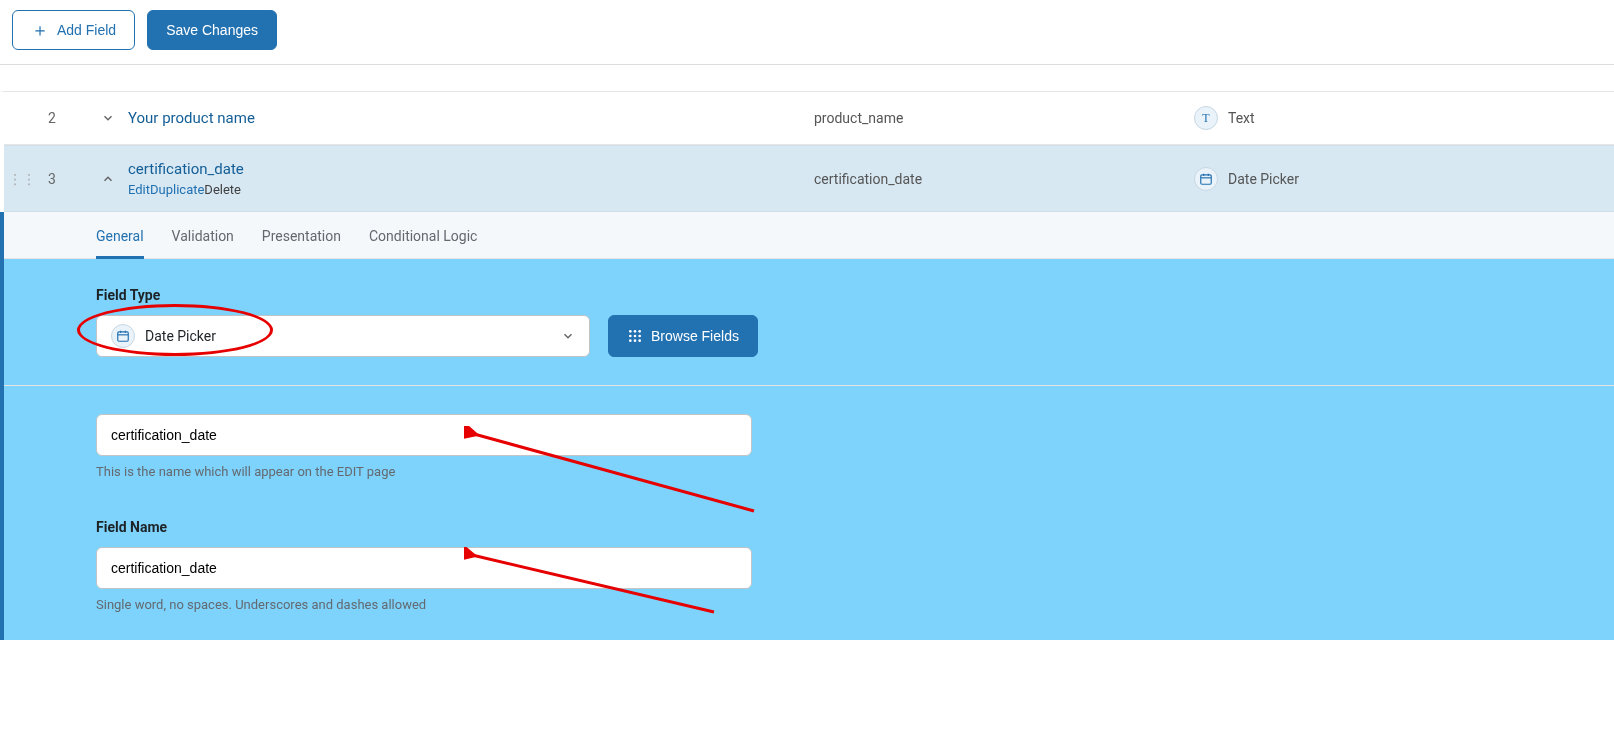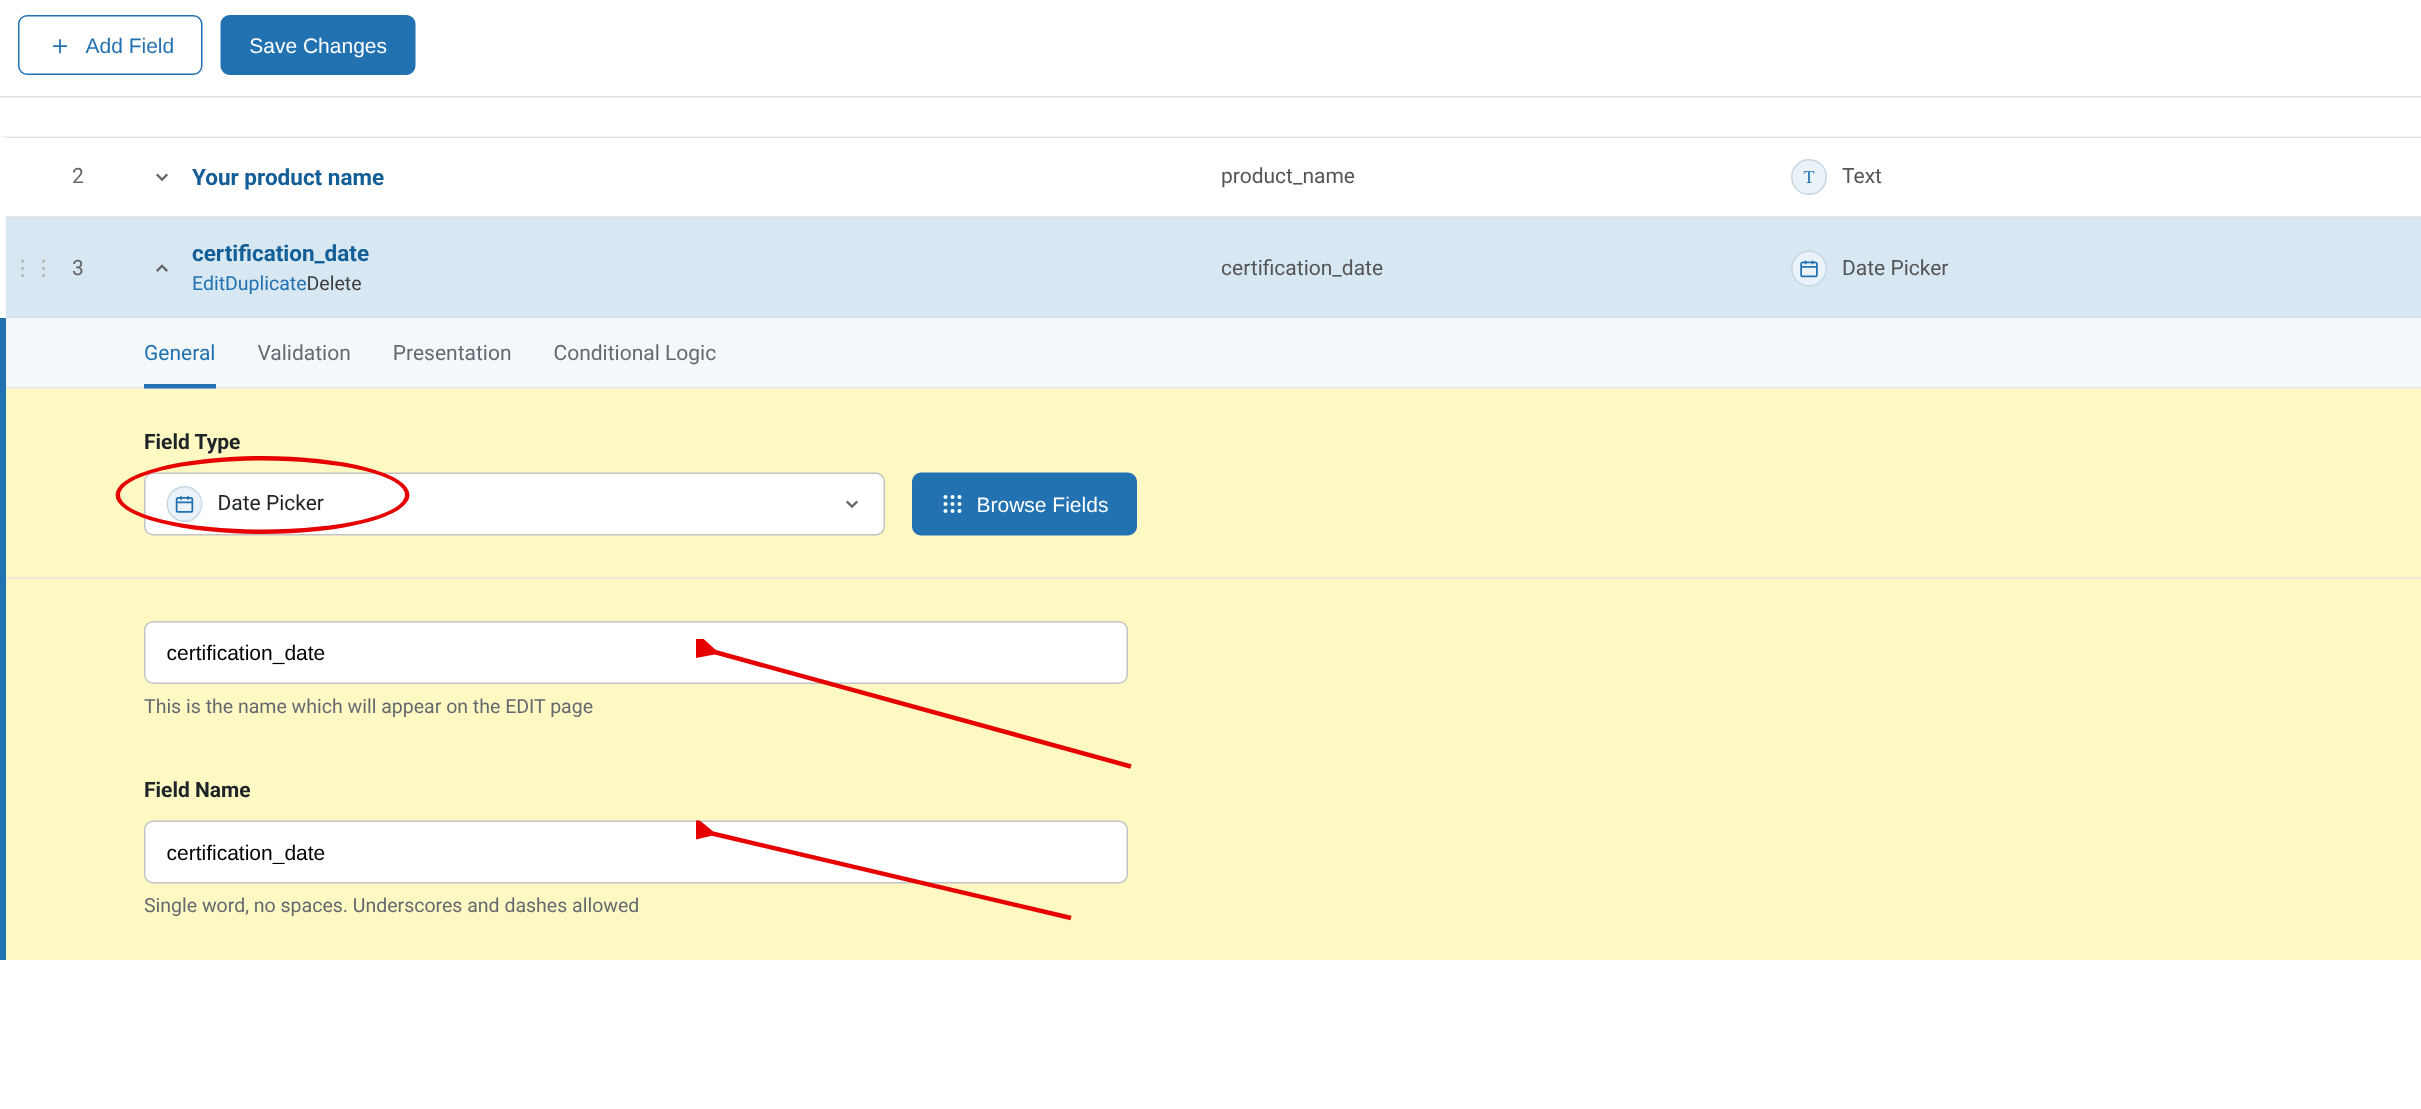--- a/index.html
+++ b/index.html
@@ -37,40 +37,40 @@
       display: flex; align-items: center;
       padding: 14px 0;
       border-bottom: 1px solid #e5e5e5;
     }
     .drag-col  { width: 36px; display:flex; justify-content:center; color:#aaa; visibility:hidden; }
     .num-col   { width: 48px; text-align:left; padding-left:8px; color:#666; }
     .chev-col  { width: 40px; display:flex; justify-content:center; color:#666; }
     .label-col { flex: 1; display:flex; flex-direction:column; gap:4px; }
     .name-col  { width: 380px; color:#555; }
     .type-col  { width: 420px; display:flex; align-items:center; gap:10px; color:#555; }
-    .field-label-link { color: #135e96; font-weight: 700; font-size: 15px; }
+    .field-label-link { color: #135e96; font-weight: 400; font-size: 15px; }
     .row-actions { display:flex; font-size:13px; }
     .row-actions a { color:#2271b1; text-decoration:none; }
     .row-actions a.delete { color:#404040; }
 
     .field-row.active {
       background: #d7e8f3;
       border-top: 1px solid #cfe0ea;
       border-bottom: 1px solid #cfe0ea;
     }
     .field-row.active .drag-col { visibility: visible; }
 
     .type-icon-circle {
       width: 24px; height: 24px; border-radius: 50%;
       border: 1px solid #c7d7e2; background:#eaf3fa;
       display:flex; align-items:center; justify-content:center;
       color:#2271b1; font-size:12px;
     }
 
-    .editor { border-left: 4px solid #2271b1; background:#fef9c3; }
+    .editor { border-left: 4px solid #2271b1; background:#7dd3fc; }
     .settings-tabs {
       display:flex; gap:28px; padding: 0 0 0 92px;
       border-bottom: 1px solid #e5e5e5; background:#f5f8fa;
     }
     .settings-tab {
       padding: 16px 0 14px 0; font-size:14px; color:#646970; cursor:pointer; position:relative;
     }
     .settings-tab.active { color:#2271b1; }
     .settings-tab.active::after {
       content:""; position:absolute; left:0; right:0; bottom:-1px; height:3px; background:#2271b1;

